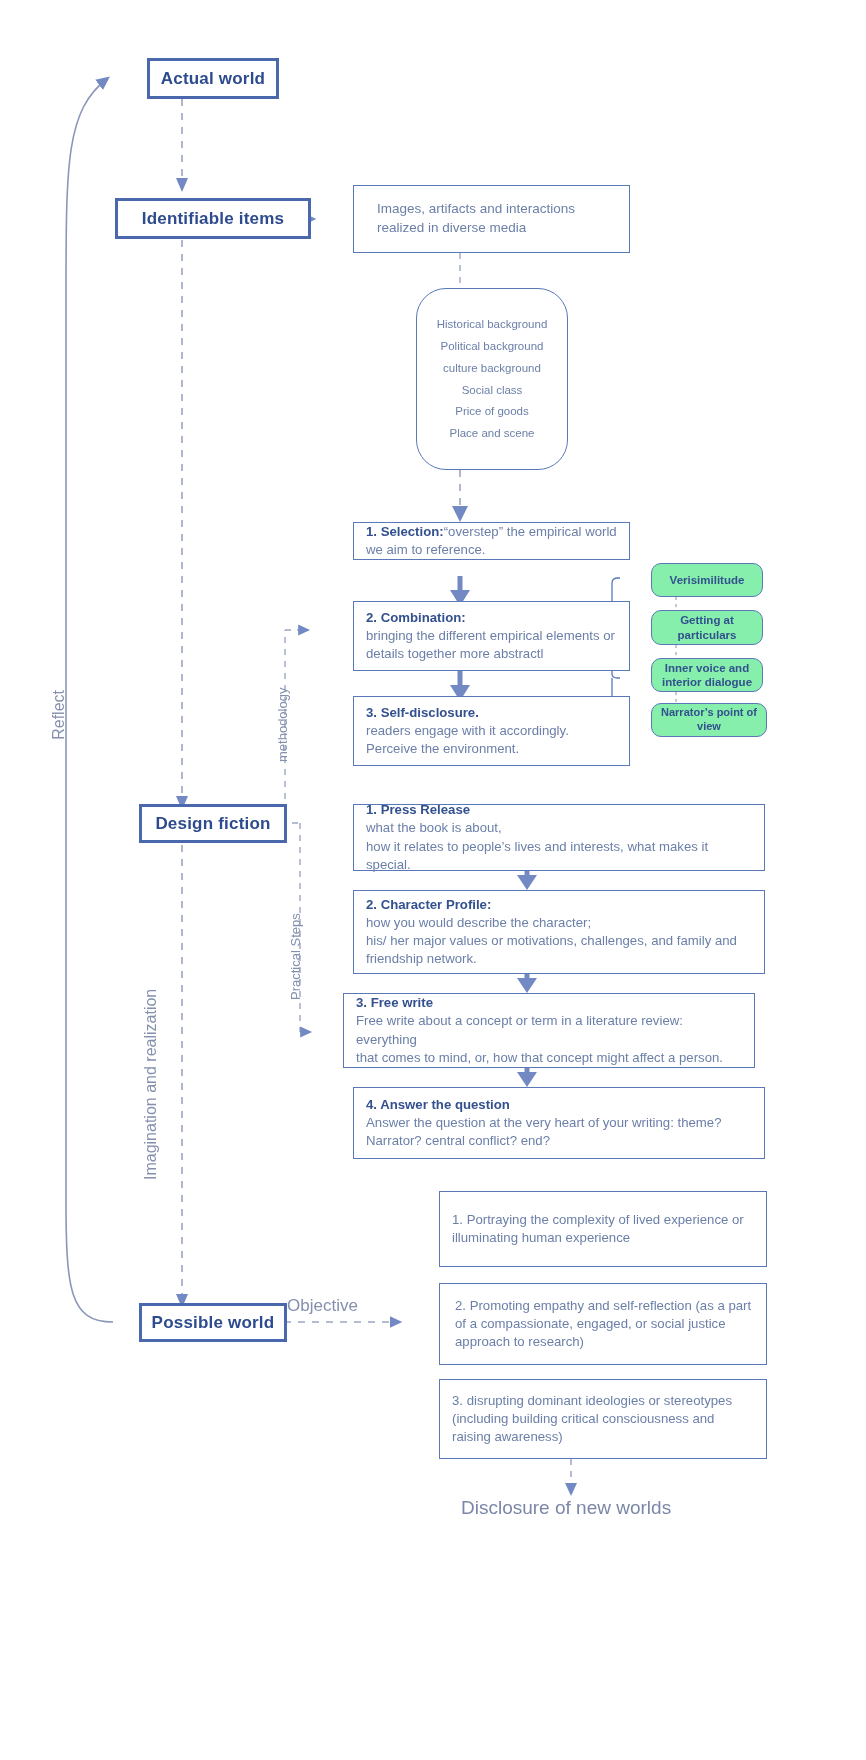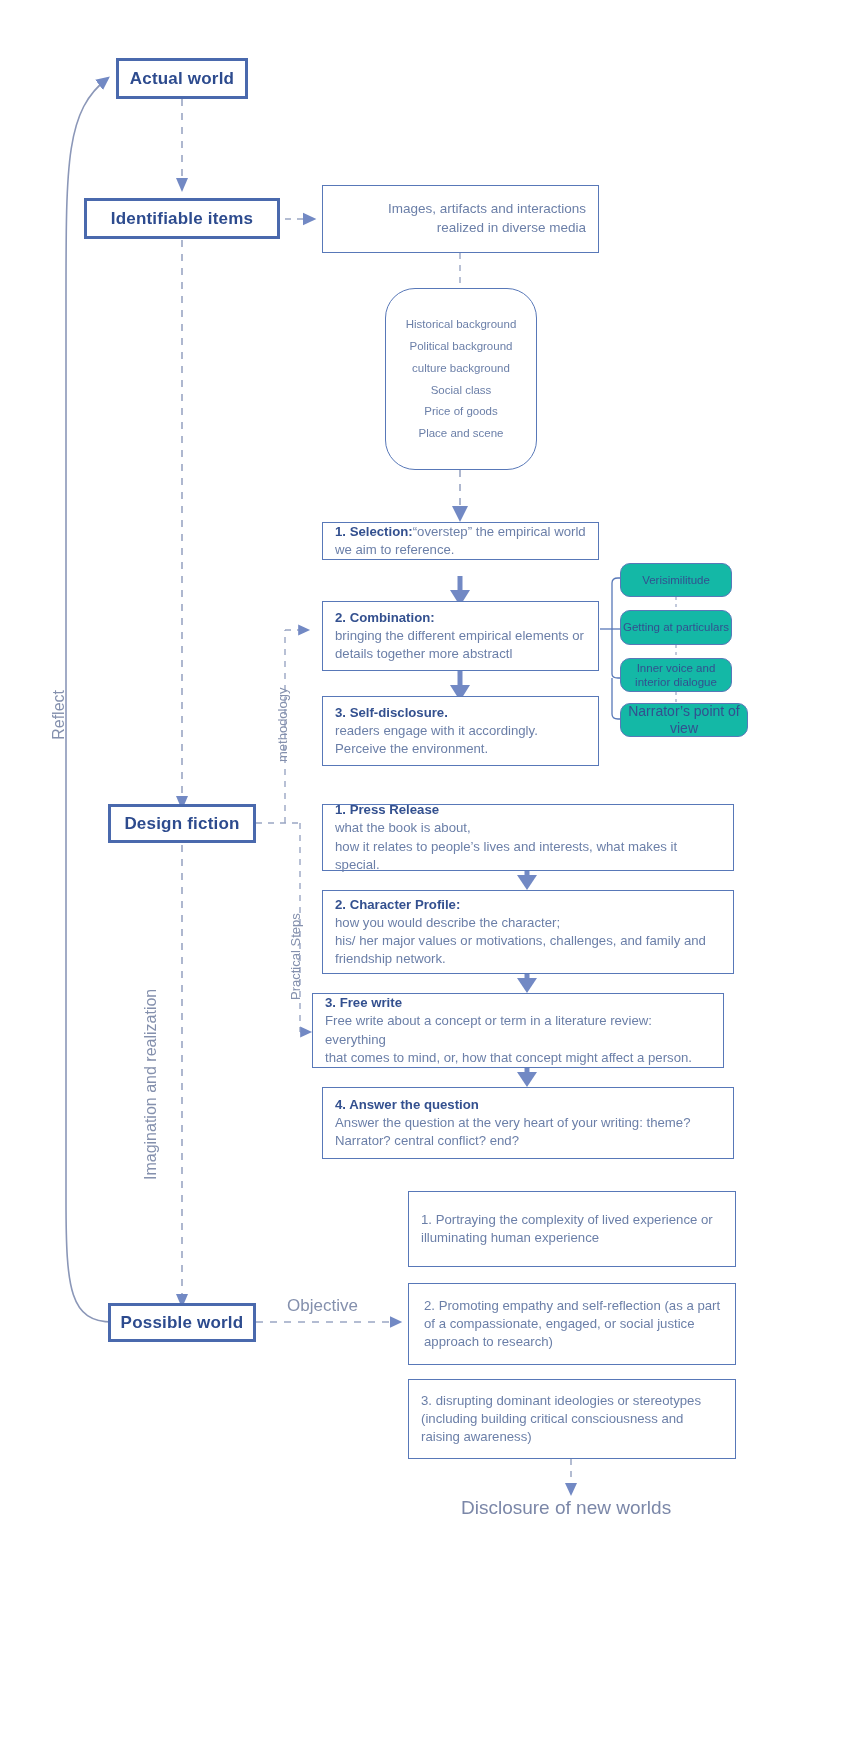--- a/index.html
+++ b/index.html
@@ -7,21 +7,21 @@
   body {
     width: 866px; height: 1760px;
     background: #ffffff;
     font-family: "Liberation Sans", sans-serif;
     position: relative;
     overflow: hidden;
   }
   #stage { position:absolute; left:0; top:0; width:866px; height:1760px; }
   svg.lines { position:absolute; left:0; top:0; width:866px; height:1760px; pointer-events:none; }
 
-  .node { position:absolute; }
+  .node { position:absolute;margin-left:31px; }
 
   
   .stage-box {
     border: 3px solid #4a69ad;
     background: #fff;
     color: #2d4b8e;
     font-weight: bold;
     display: flex; align-items: center; justify-content: center;
     text-align: center;
     letter-spacing: .2px;
@@ -31,30 +31,30 @@
   .content-box {
     border: 1.5px solid #5878b8;
     background: #fff;
     color: #6b7fa8;
     display: flex;
     flex-direction: column;
     justify-content: center;
     padding: 10px 12px;
     line-height: 1.38;
   }
-  .content-box.centered { align-items:center; text-align:right; justify-content:center;padding-left:23px; }
+  .content-box.centered { align-items:center; text-align:left; justify-content:center;padding-left:23px; }
   .content-box b, .content-box .hd { color:#33508f; font-weight:bold; }
 
   
   .pill {
     border: 1.5px solid #5878b8;
     border-radius: 10px;
-    background: #14b8a6;
+    background: #86efac;
     color: #33508f;
-    font-weight: normal;
+    font-weight: bold;
     display:flex; align-items:center; justify-content:center;
     text-align:center;
     line-height:1.25;
   }
 
   
   .capsule {
     border: 1.5px solid #5878b8;
     border-radius: 30px;
     background:#fff;
@@ -188,21 +188,21 @@
 
   <div class="node pill" style="left:620px; top:563px; width:112px; height:34px; font-size:11.5px;">
     <span>Verisimilitude</span>
   </div>
   <div class="node pill" style="left:620px; top:610px; width:112px; height:35px; font-size:11.5px;">
     <span>Getting at particulars</span>
   </div>
   <div class="node pill" style="left:620px; top:658px; width:112px; height:34px; font-size:11.5px;">
     <span>Inner voice and interior dialogue</span>
   </div>
-  <div class="node pill" style="left:620px; top:703px; width:128px; height:34px; font-size:14px;">
+  <div class="node pill" style="left:620px; top:703px; width:116px; height:34px; font-size:11px;">
     <span>Narrator’s point of view</span>
   </div>
 
   <div class="node content-box" style="left:322px; top:804px; width:412px; height:67px; font-size:13.2px;">
     <div class="hd">1. Press Release</div>
     <div>what the book is about,</div>
     <div>how it relates to people’s lives and interests,  what makes it special.</div>
   </div>
 
   <div class="node content-box" style="left:322px; top:890px; width:412px; height:84px; font-size:13.2px;">

